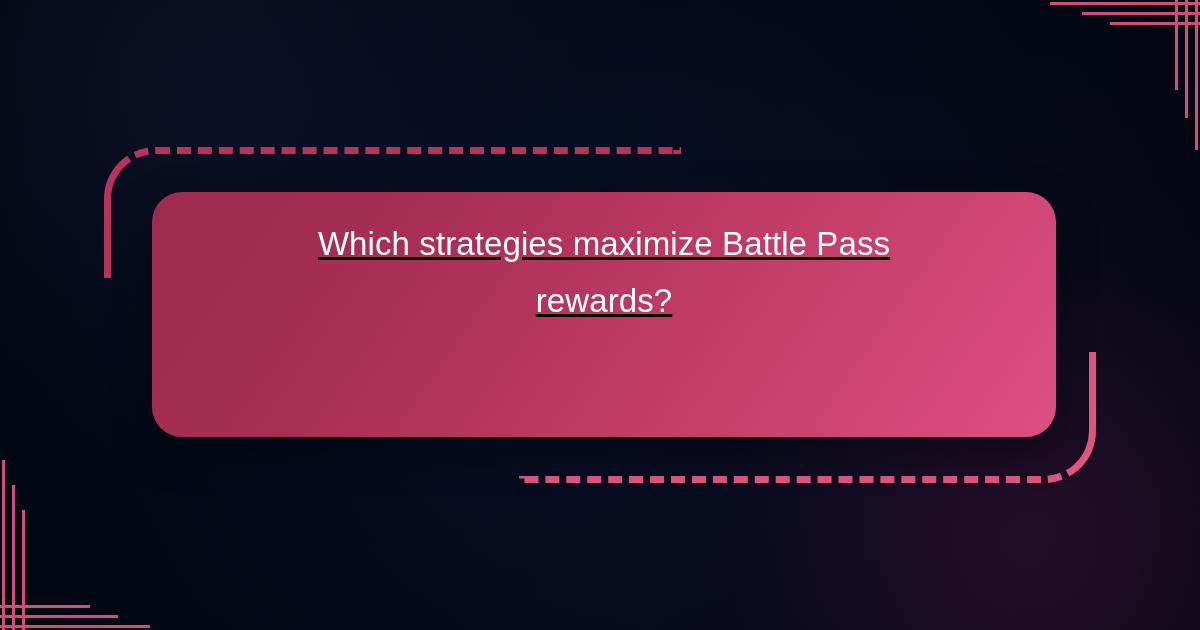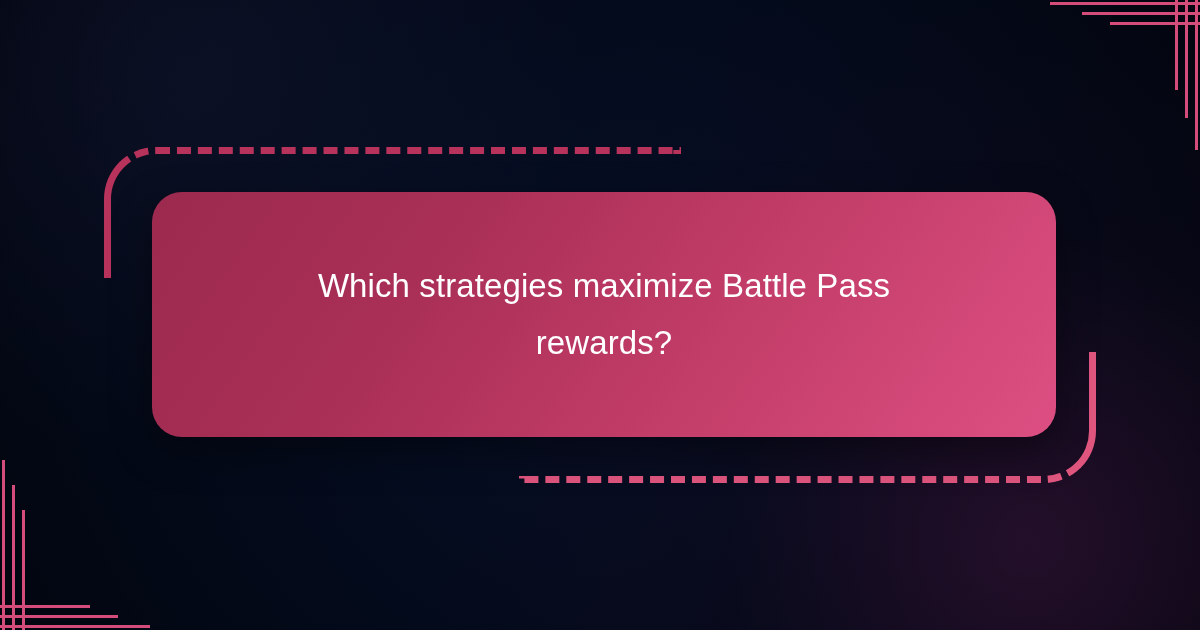--- a/index.html
+++ b/index.html
@@ -87,24 +87,25 @@
   .card {
     position: absolute;
     left: 152px;
     top: 192px;
     width: 904px;
     height: 245px;
     border-radius: 30px;
     background: linear-gradient(125deg, #9c2a4e 0%, #a92f56 30%, #c23d68 62%, #dd4f82 100%);
     box-shadow: 0 14px 40px rgba(0,0,0,0.40);
     display: flex;
-    align-items: center;
+    align-items: flex-start;
     justify-content: center;
     box-sizing: border-box;
     padding: 24px 42px;
+    text-decoration: underline;
   }
 
   .card-question {
     color: #ffffff;
     font-size: 33px;
     font-weight: 400;
     line-height: 1.72;
     text-align: center;
     letter-spacing: 0.1px;
     max-width: 680px;

